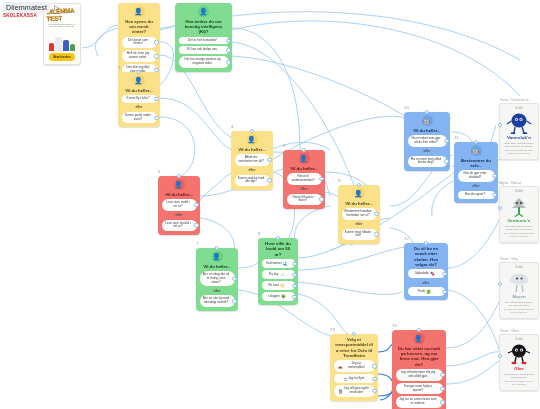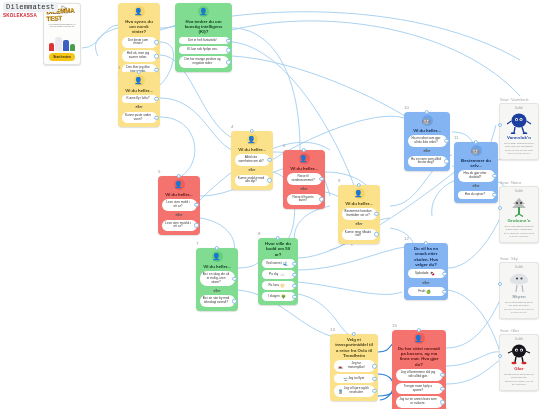--- a/index.html
+++ b/index.html
@@ -31,21 +31,20 @@
     gap: 3px;
     z-index: 40;
   }
   .hdr-title {
     font-size: 7.2px;
     color: #2b2b2b;
     letter-spacing: .1px;
     background: #eef1f4;
     border-radius: 2px;
     padding: 1px 3px;
-    font-family: Liberation Mono, monospace;
   }
   .hdr-play {
     width: 8px; height: 8px;
     display: flex; align-items: center; justify-content: center;
     color: #3a3a3a;
     font-size: 7px;
     line-height: 1;
   }
   .hdr-badge {
     position: absolute;

